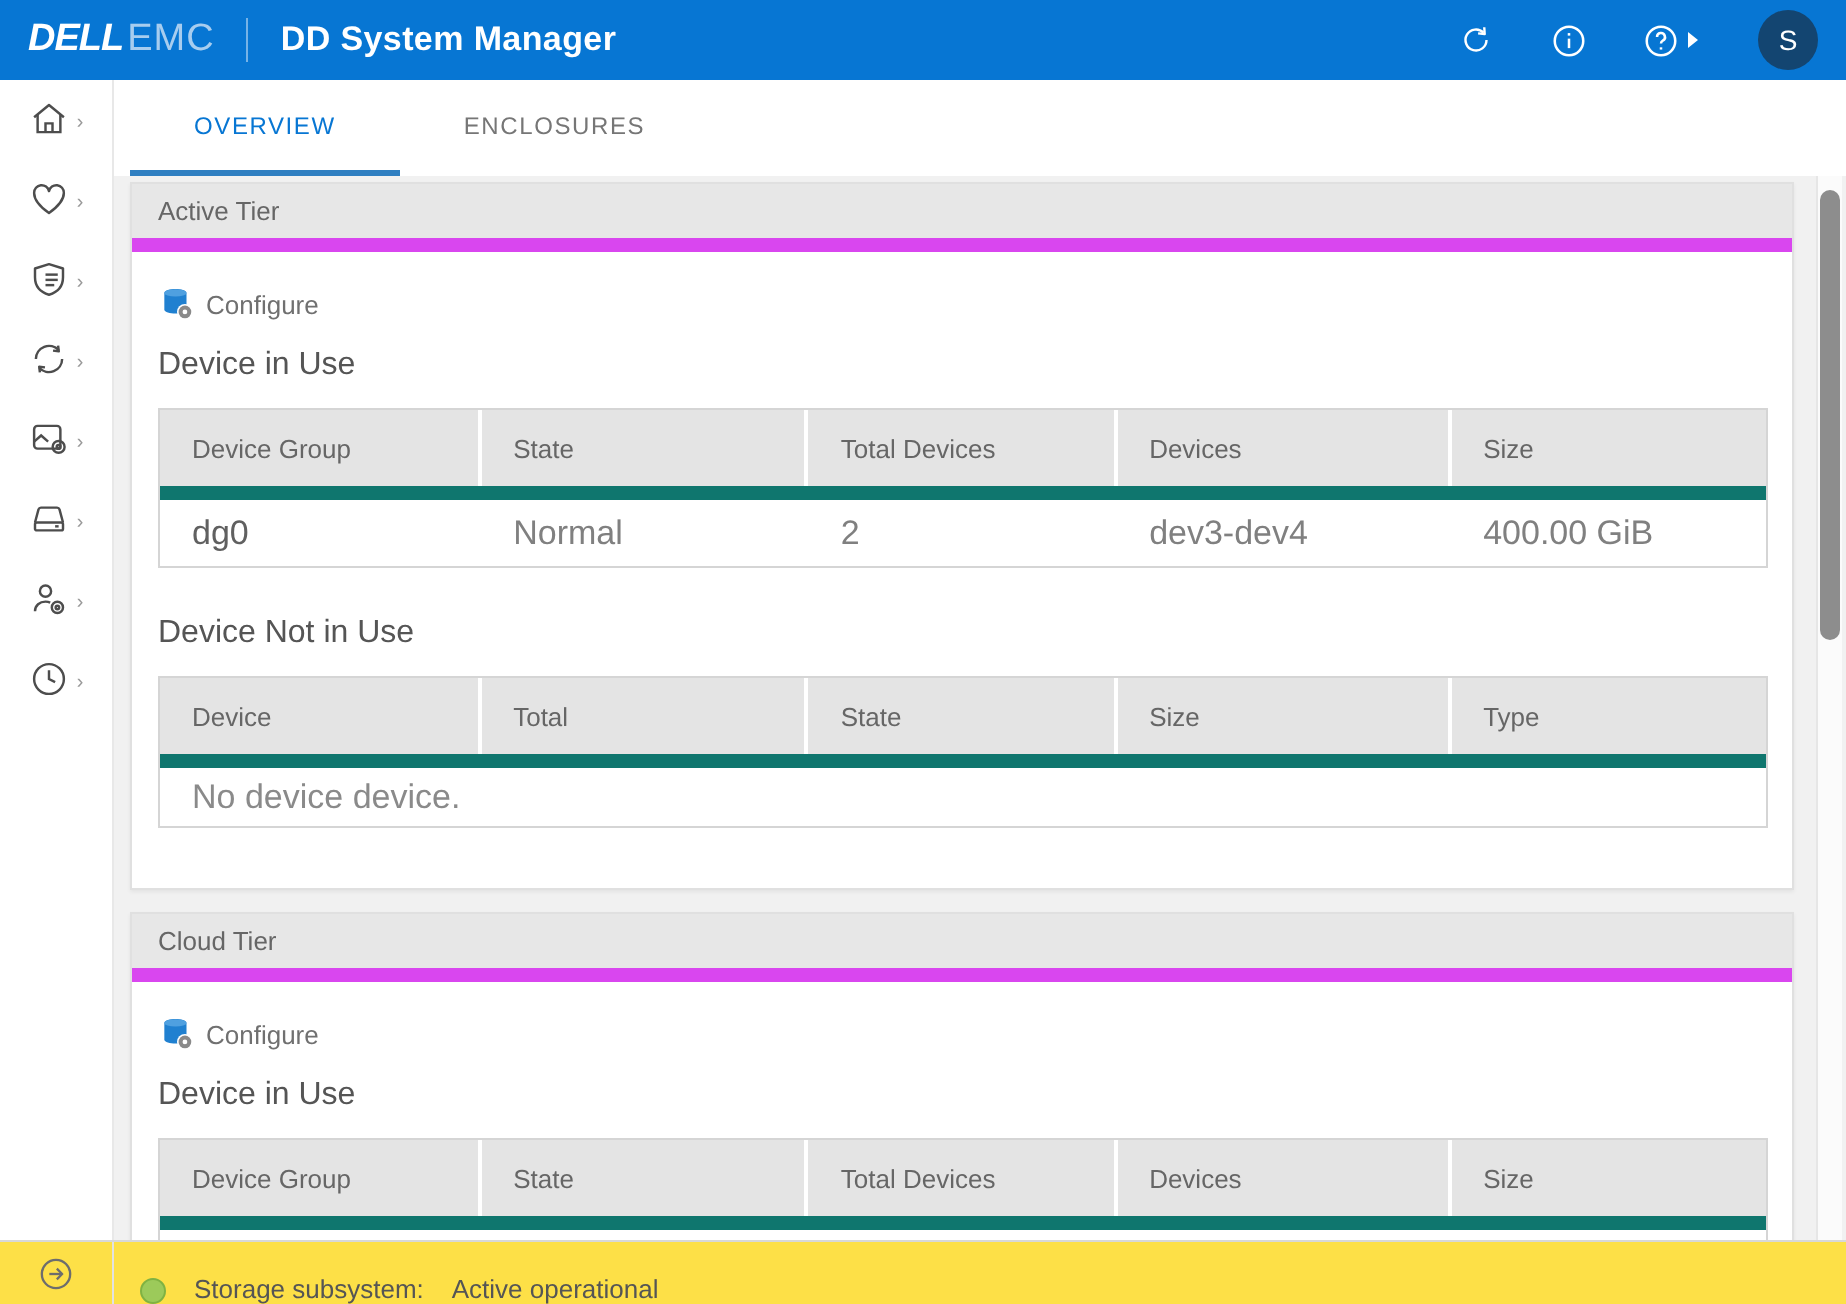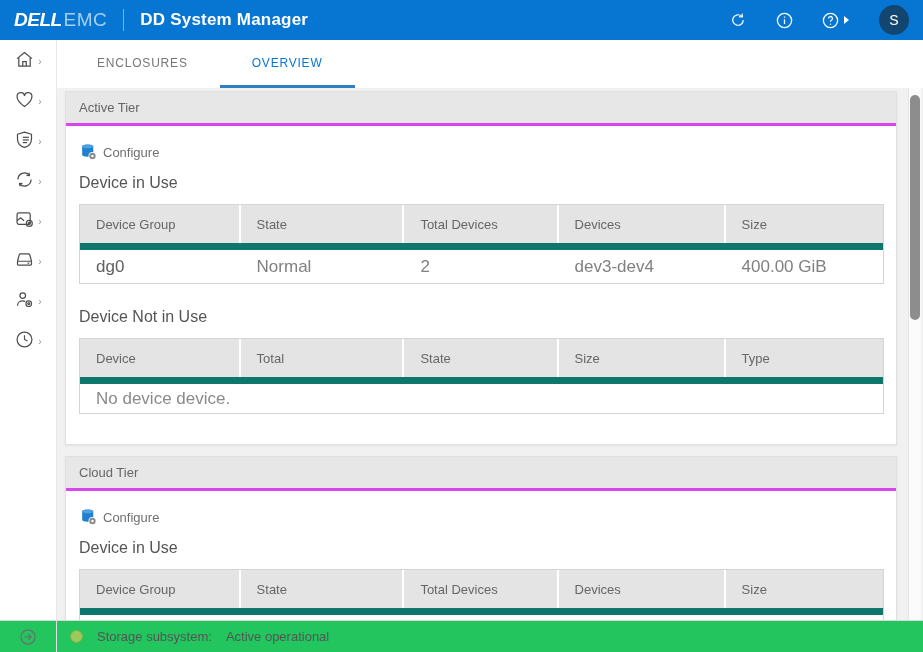--- a/index.html
+++ b/index.html
@@ -34,21 +34,21 @@
   
   .main { position:absolute; left:57px; top:40px; right:0; bottom:32px; display:flex; flex-direction:column; }
   .tabbar { height:48px; background:#ffffff; display:flex; align-items:stretch; padding-left:8px; flex:none; }
   .tab { display:flex; align-items:center; justify-content:center; padding:0 32px; font-size:12px;
     letter-spacing:0.8px; color:#767676; cursor:pointer; border-bottom:3px solid transparent; }
   .tab.active { color:#0776d3; border-bottom-color:#2f7fc1; }
 
   .content { flex:1; background:#f1f1f1; padding:3px 26px 0 8px; overflow:hidden; position:relative; }
   .card { background:#ffffff; border:1px solid #e0e0e0; box-shadow:0 1px 2px rgba(0,0,0,0.06); }
   .card + .card { margin-top:11px; }
-  .card-title { height:34px; background:#e7e7e7; border-bottom:3px solid #d946ef; display:flex;
+  .card-title { height:34px; background:#e7e7e7; border-bottom:7px solid #d946ef; display:flex;
     align-items:center; padding:0 13px; font-size:13px; color:#666666; }
   .card-body { padding:12px 12px 30px 13px; }
 
   .configure { display:flex; align-items:center; gap:5px; cursor:pointer; margin:2px 0 2px 0; height:24px; }
   .configure-label { font-size:13px; color:#707070; }
   .section-heading { font-size:16px; color:#555555; font-weight:400; margin:10px 0 12px 0; }
   .sub-gap { margin-top:24px; }
 
   table.dd { width:100%; border-collapse:separate; border-spacing:0; border:1px solid #d5d5d5; }
   table.dd th { background:#e4e4e4; color:#666666; font-size:13px; font-weight:400; text-align:left;
@@ -59,22 +59,22 @@
   table.dd td.first { color:#606060; }
   table.dd td.empty { height:36px; color:#8a8a8a; }
 
   
   .vscroll-track { position:absolute; right:2px; top:48px; bottom:0; width:13px; background:#fbfbfb;
     border-left:1px solid #e6e6e6; z-index:2; }
   .vscroll-thumb { position:absolute; top:7px; left:1px; width:10px; height:225px; background:#8d8d8d;
     border-radius:6px; cursor:pointer; }
 
   
-  .statusbar { position:absolute; left:0; right:0; bottom:0; height:32px; background:#22c55e;
-    border-top:1px solid #d8d8d8; display:flex; align-items:center; z-index:4; }
+  .statusbar { position:absolute; left:0; right:0; bottom:0; height:32px; background:#fde047;
+    border-top:1px solid #d8d8d8; display:flex; align-items:flex-end; z-index:4; }
   .statusbar-left { width:57px; height:100%; display:flex; align-items:center; justify-content:center;
     border-right:1px solid #e2e2e2; flex:none; }
   .statusbar-left svg { stroke:#6d6d6d; fill:none; stroke-width:1.4; cursor:pointer; }
   .status-dot { width:13px; height:13px; border-radius:50%; background:#9cca5a; border:1px solid #7fb243;
     margin:0 14px 0 13px; }
   .status-label { font-size:13px; color:#555555; }
   .status-value { font-size:13px; color:#555555; margin-left:14px; }
 
   .cfg-icon { width:19px; height:20px; position:relative; flex:none; }
 </style>
@@ -198,22 +198,22 @@
         <circle cx="12" cy="12" r="8.5"></circle>
         <path d="M12 7 V12 L15.5 13.8"></path>
       </svg>
     </span>
     <span class="side-chevron">›</span>
   </div>
 </div>
 
 <div class="main">
   <div class="tabbar">
+    <div class="tab active">OVERVIEW</div>
     <div class="tab">ENCLOSURES</div>
-    <div class="tab active">OVERVIEW</div>
   </div>
 
   <div class="content">
 
     <div class="card">
       <div class="card-title">Active Tier</div>
       <div class="card-body">
         <div class="configure">
           <span class="cfg-icon">
             <svg width="19" height="20" viewBox="0 0 24 24">

